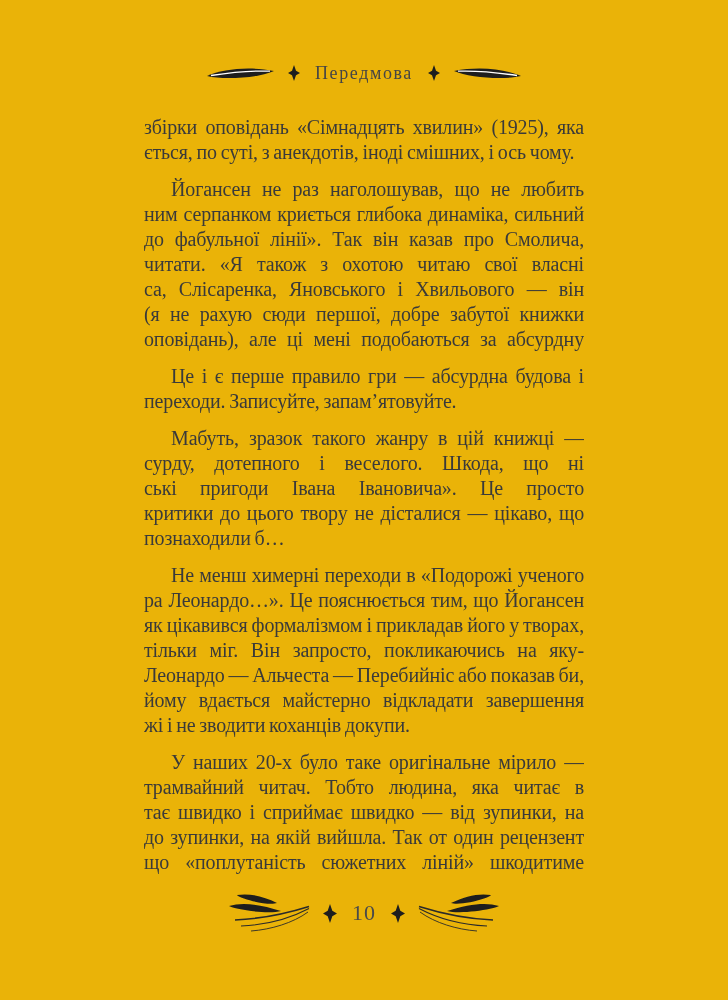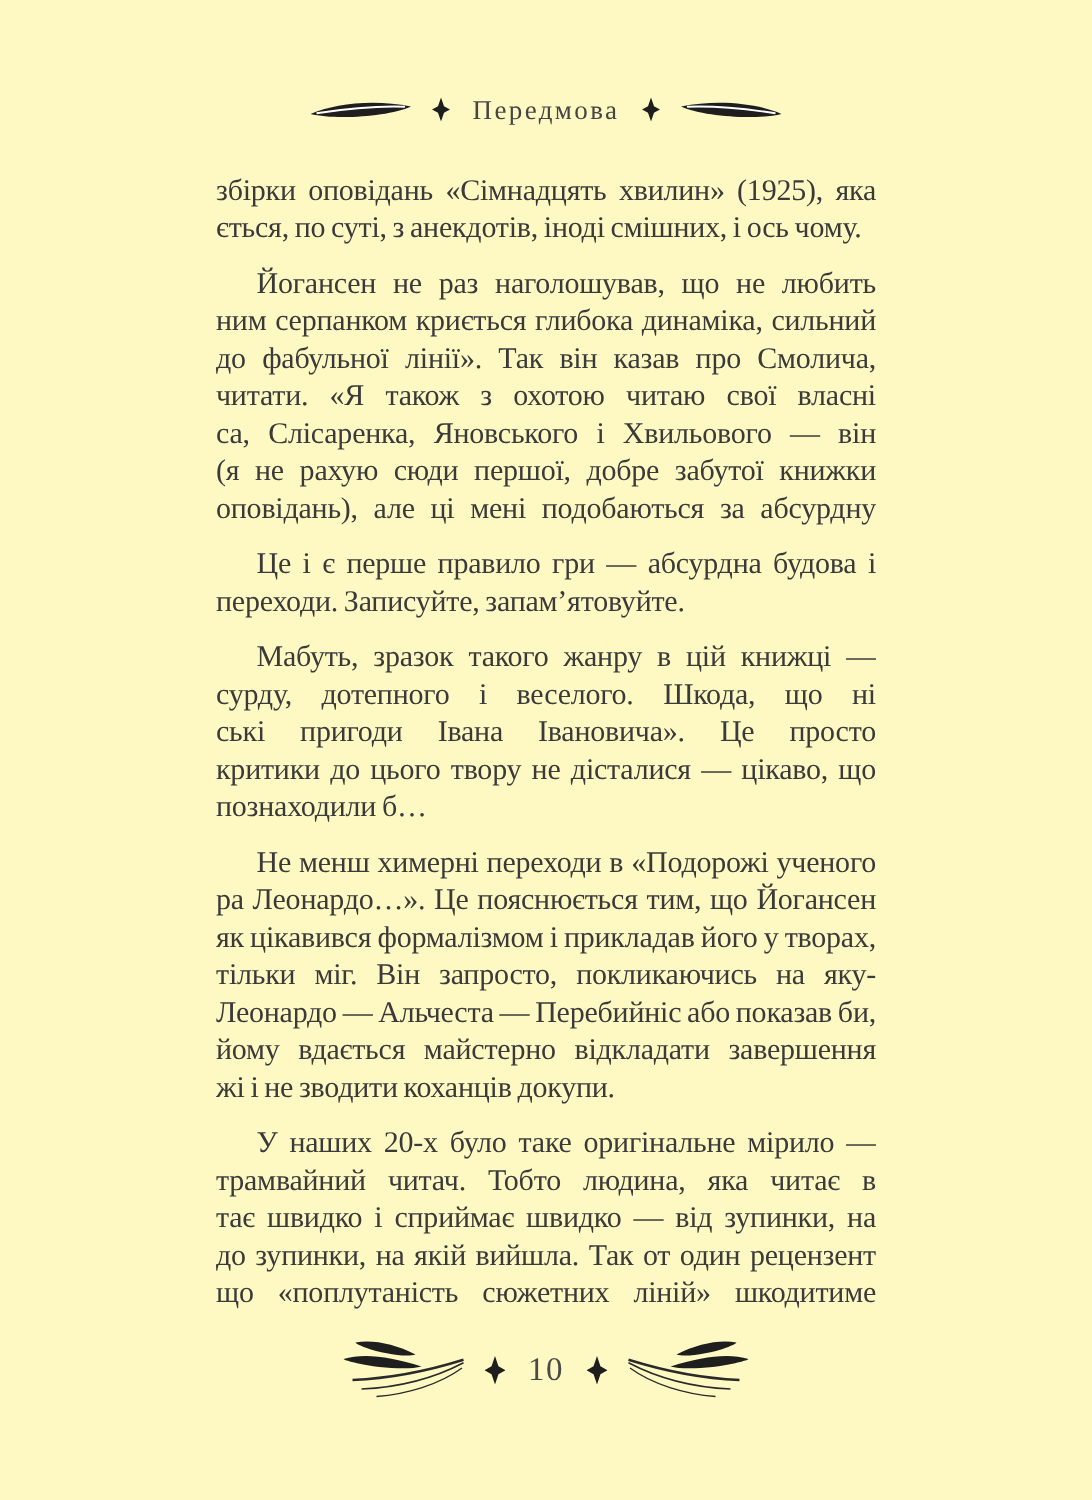--- a/index.html
+++ b/index.html
@@ -1,21 +1,21 @@
 <!DOCTYPE html>
 <html><head>
 <meta charset="utf-8">
 <style>
   html, body { margin: 0; padding: 0; background: #ffffff; }
   .page {
     position: relative;
     width: 728px;
     height: 1000px;
     margin: 0 auto;
-    background: #fef9c3;
+    background: #eab308;
     font-family: "Liberation Serif", "DejaVu Serif", serif;
     color: #3a3a3a;
     overflow: hidden;
   }
   .chapter-header {
     display: flex;
     align-items: center;
     justify-content: center;
     gap: 13px;
     padding-top: 62px;

